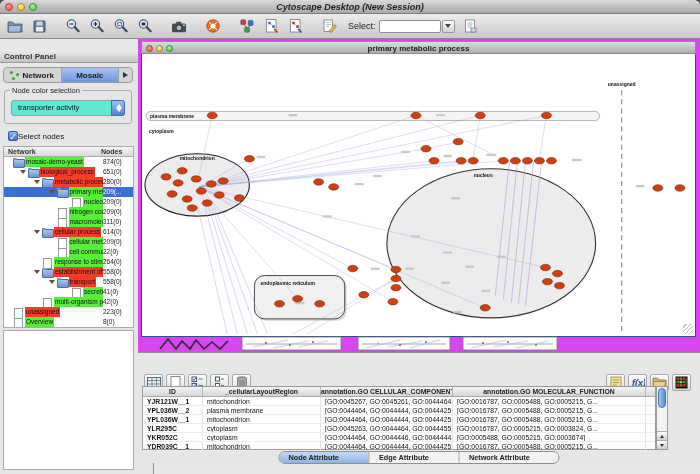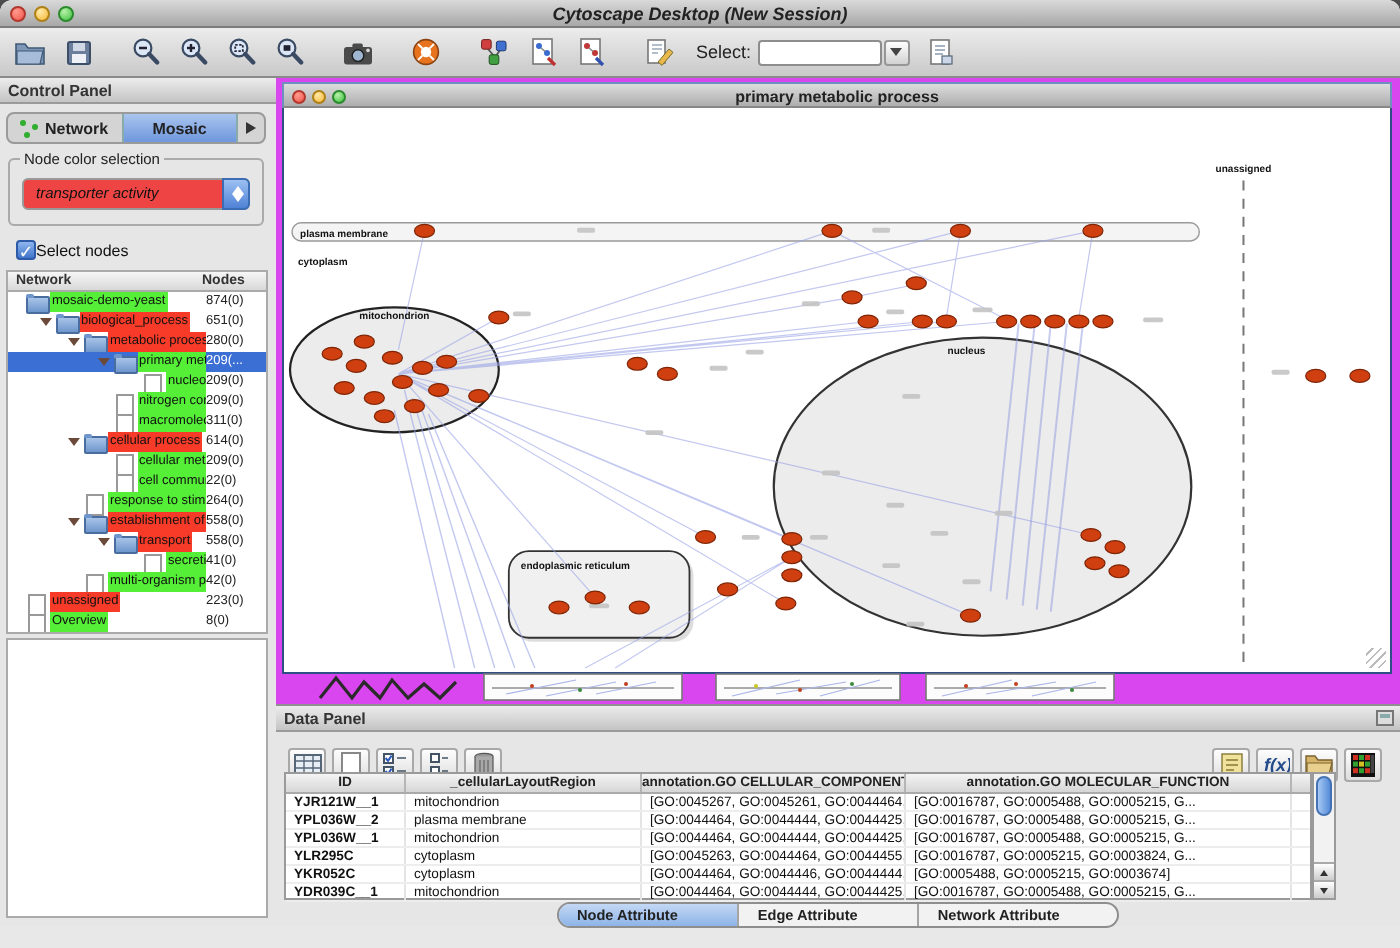--- a/index.html
+++ b/index.html
@@ -15,34 +15,34 @@
   .win-title{position:absolute;left:0;right:0;top:0;height:14px;line-height:14px;text-align:center;font-size:9px;font-weight:bold;color:#222;font-style:italic;}
   
   .toolbar{position:absolute;left:0;top:14px;width:700px;height:25px;background:linear-gradient(#ececec,#c9c9c9);border-bottom:1px solid #8a8a8a;display:flex;align-items:center;padding:0 4px;}
   .tbtn{width:22px;height:20px;display:flex;align-items:center;justify-content:center;border-radius:3px;margin-right:2px;}
   .tsep{width:10px;height:20px;}
   .search-label{font-size:9px;color:#222;margin:0 3px 0 6px;}
   .search-input{width:62px;height:13px;font-size:8px;border:1px solid #8d8d8d;border-radius:2px;background:#fff;padding:0 3px;}
   .combo-btn{width:13px;height:13px;margin-left:1px;background:linear-gradient(#fefefe,#d2d2d2);border:1px solid #979797;border-radius:2px;display:flex;align-items:center;justify-content:center;}
   .tri-down{width:0;height:0;border-left:3px solid transparent;border-right:3px solid transparent;border-top:4px solid #444;}
   
-  .control-panel{position:absolute;left:0;top:39px;width:154px;height:424px;background:#e6e6e6;border-right:1px solid #909090;}
+  .control-panel{position:absolute;left:0;top:50px;width:154px;height:424px;background:#e6e6e6;border-right:1px solid #909090;}
   .panel-titlebar{position:relative;height:13px;background:linear-gradient(#ececec,#c4c4c4);border-bottom:1px solid #9a9a9a;font-size:8px;font-weight:bold;color:#333;line-height:13px;padding-left:4px;}
   .float-icon{position:absolute;right:3px;top:2px;width:9px;height:8px;border:1px solid #777;background:#ddd;}
   .float-icon::after{content:"";position:absolute;left:1px;top:1px;width:5px;height:2px;background:#8aa;}
   .cp-tabs{position:absolute;left:3px;top:17px;width:130px;height:16px;background:#d4d4d4;border:1px solid #9a9a9a;border-radius:4px;display:flex;align-items:stretch;overflow:hidden;}
   .cp-tab{flex:1;display:flex;align-items:center;justify-content:center;gap:3px;font-size:8px;font-weight:bold;color:#222;}
   .cp-tab.active{background:linear-gradient(#a9c4ee,#6f97dd);border-left:1px solid #8aa;border-right:1px solid #8aa;}
   .cp-tab-arrow{width:13px;display:flex;align-items:center;justify-content:center;}
   .tri-right{width:0;height:0;border-top:3.5px solid transparent;border-bottom:3.5px solid transparent;border-left:5px solid #333;}
   .net-glyph{width:9px;height:9px;position:relative;}
   .net-glyph i{position:absolute;width:3px;height:3px;border-radius:50%;background:#2fae2f;}
   .node-color-box{position:absolute;left:4px;top:40px;width:128px;height:34px;border:1px solid #aaa;border-radius:3px;}
   .node-color-legend{position:absolute;left:5px;top:-5px;background:#e6e6e6;padding:0 2px;font-size:7.5px;color:#222;}
-  .combo{position:absolute;left:6px;top:9px;width:114px;height:16px;background:#ef4444;border:1px solid #999;border-radius:3px;font-size:7.5px;line-height:14px;padding-left:6px;color:#111;font-style:italic;}
+  .combo{position:absolute;left:6px;top:9px;width:114px;height:16px;background:#5eead4;border:1px solid #999;border-radius:3px;font-size:7.5px;line-height:14px;padding-left:6px;color:#111;}
   .combo-stepper{position:absolute;right:-1px;top:-1px;width:14px;height:16px;background:linear-gradient(#9cc0f2,#4f82d6);border-radius:0 3px 3px 0;border:1px solid #3b6cb4;}
   .combo-stepper::before,.combo-stepper::after{content:"";position:absolute;left:3.5px;width:0;height:0;border-left:3px solid transparent;border-right:3px solid transparent;}
   .combo-stepper::before{top:3px;border-bottom:4px solid #fff;}
   .combo-stepper::after{bottom:3px;border-top:4px solid #fff;}
   .select-nodes{position:absolute;left:8px;top:80px;height:12px;display:flex;align-items:center;gap:0;text-align:center;}
   .checkbox{width:10px;height:10px;border-radius:2px;background:linear-gradient(#8fb6ee,#3f74ca);border:1px solid #2d5aa8;color:#fff;font-size:9px;line-height:10px;text-align:center;}
   .checkbox::after{content:"\2713";}
   .select-nodes span.lbl{font-size:8px;color:#111;}
   .tree-header{position:absolute;left:3px;top:96px;width:131px;height:11px;background:linear-gradient(#f6f6f6,#d8d8d8);border:1px solid #aaa;font-size:7px;font-weight:bold;color:#333;}
   .tree-header .h1{position:absolute;left:4px;top:1px;}
@@ -503,24 +503,20 @@
         <line x1="329" y1="8" x2="415" y2="8" stroke="#aaa" stroke-width="1"></line>
         <path d="M333 12L368 4M355 11L390 5M378 12L410 5" stroke="#aab4e6" stroke-width=".6" fill="none"></path>
         <circle cx="345" cy="7" r="1" fill="#c04020"></circle>
           <circle cx="370" cy="6" r="1" fill="#c04020"></circle>
           <circle cx="398" cy="9" r="1" fill="#3a8a3a"></circle>
       </g>
     </svg>
   </div>
 
   <div class="data-panel">
-    <div class="panel-titlebar">
-      <span>Data Panel</span>
-      <div class="float-icon"></div>
-    </div>
     <div class="dp-toolbar">
       <div class="dp-btn">
           <svg width="14" height="11" viewBox="0 0 14 11">
             <rect x=".5" y=".5" width="13" height="10" fill="#e8eef6" stroke="#567"></rect>
             <path d="M.5 3.5h13M.5 7h13M5 .5v10M9.5 .5v10" stroke="#567" stroke-width=".7"></path>
           </svg>
         </div>
       <div class="dp-btn">
           <svg width="11" height="13" viewBox="0 0 11 13">
             <rect x="1" y=".5" width="9" height="12" fill="#fff" stroke="#888"></rect>

